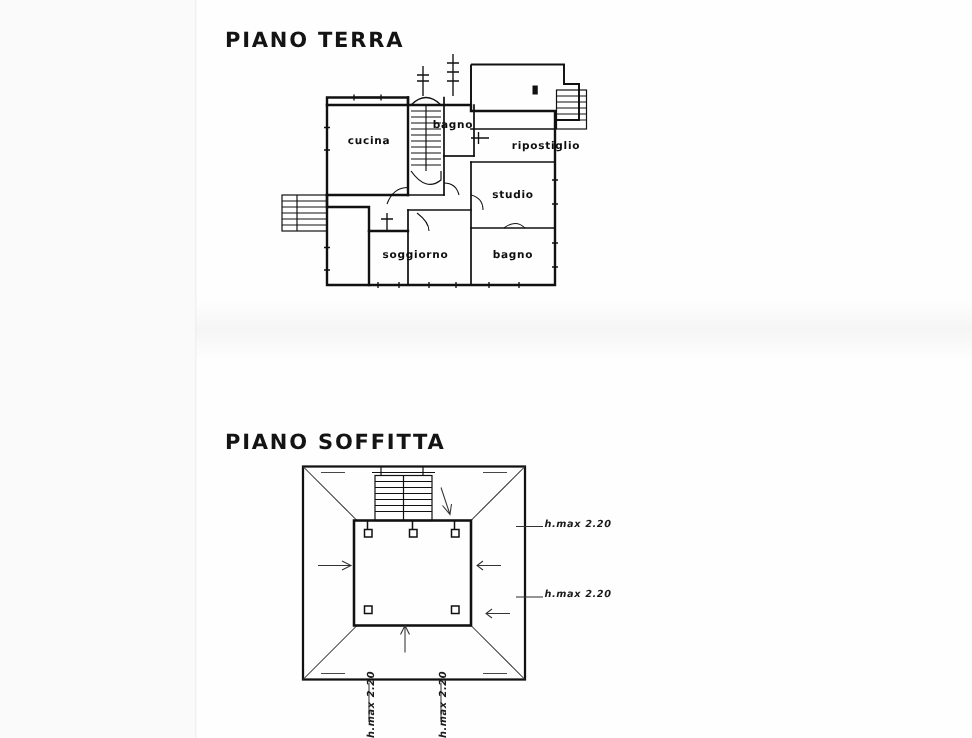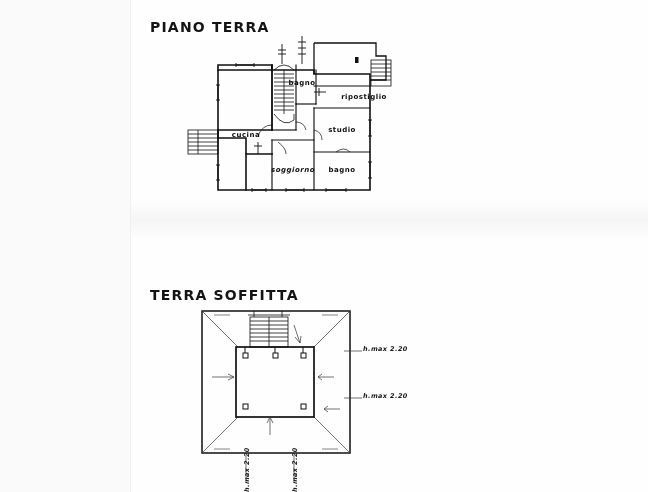--- a/index.html
+++ b/index.html
@@ -175,29 +175,29 @@
         <path d="M66,160 L80,160 M66,158 L66,162 M80,158 L80,162"></path>
         <path d="M128,62 L140,62 M133,58 L133,66"></path>
         <path d="M96,14 L96,34 M92,20 L100,20 M92,24 L100,24"></path>
         <path d="M116,6 L116,34 M112,12 L120,12 M112,18 L120,18 M112,24 L120,24"></path>
         <path d="M72,112 L72,124 M68,116 L76,116"></path>
       </g>
 
       <g></g>
     </svg>
 
-    <div class="room-label" style="left:60px; top:64px;margin-top:41px;">cucina</div>
+    <div class="room-label" style="left:60px; top:64px;">cucina</div>
     <div class="room-label" style="left:116px; top:53px;">bagno</div>
     <div class="room-label" style="left:156px; top:67px;padding-left:44px;">ripostiglio</div>
     <div class="room-label" style="left:156px; top:100px;text-align:center;">studio</div>
-    <div class="room-label" style="left:107px; top:140px;font-style:italic;">soggiorno</div>
+    <div class="room-label" style="left:91px; top:140px;">soggiorno</div>
     <div class="room-label" style="left:156px; top:140px;">bagno</div>
   </div>
 
-  <div class="title" id="title-soffitta">TERRA SOFFITTA</div>
+  <div class="title" id="title-soffitta">PIANO SOFFITTA</div>
 
   <div class="plan" id="plan-soffitta">
     <svg width="230" height="190" viewBox="0 0 230 190">
 
       <g fill="none" stroke="#111111" stroke-width="1.5">
         <rect x="8" y="6" width="148" height="142"></rect>
       </g>
 
       <g fill="none" stroke="#333333" stroke-width="0.7" stroke-dasharray="0">
         <path d="M8,6 L44,42"></path>

